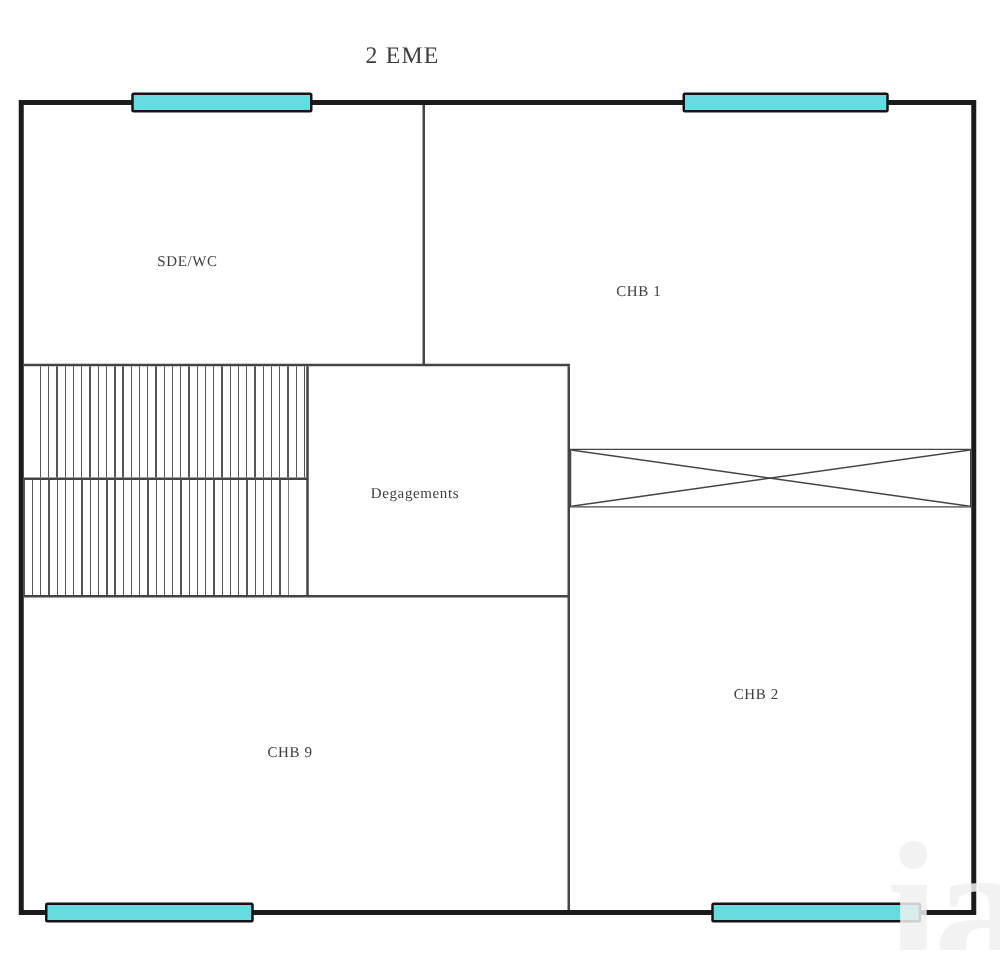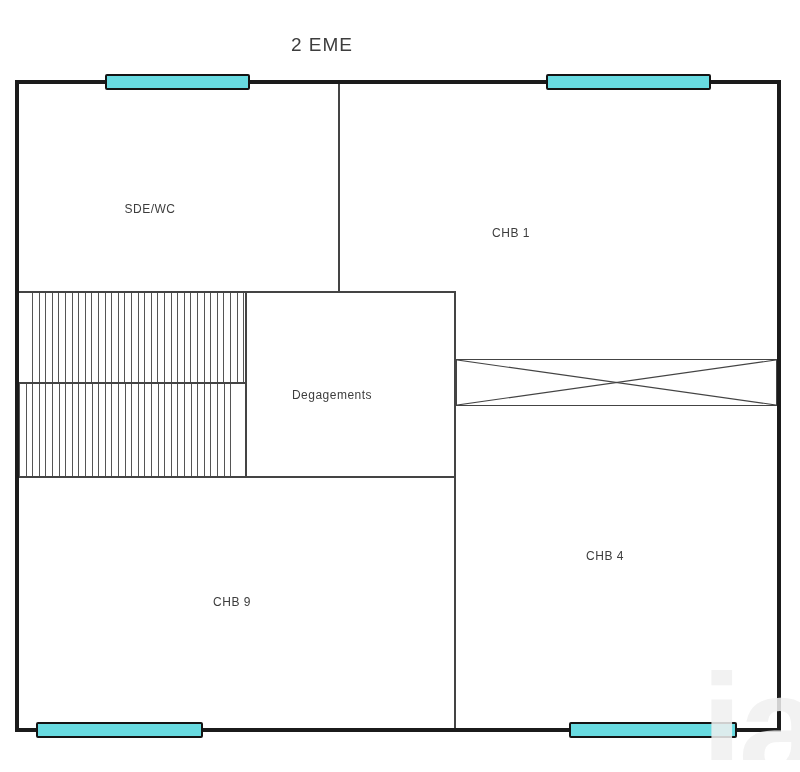--- a/index.html
+++ b/index.html
@@ -1,20 +1,20 @@
 <!DOCTYPE html>
 <html style="--bg: #ffffff; --wall: #1b1b1b; --iwall: #444444; --stair: #555555; --winfill: #68dbe1; --winborder: #141414; --txt: #3d3d3d; --wm: #f0f0f0;"><head>
 <meta charset="utf-8">
 <style>
   html,body{margin:0;padding:0;background:#fff;}
   .canvas{
     position:relative;
     width:800px;height:760px;
     background:var(--bg,#ffffff);
-    font-family:Liberation Sans, sans-serif;
+    font-family:Liberation Serif, serif;
     overflow:hidden;
   }
   .floor-title{
     position:absolute;left:322px;top:45px;
     transform:translate(-50%,-50%);
     font-size:19px;letter-spacing:1px;
     color:var(--txt,#3d3d3d);white-space:nowrap;
   }
   .outer-wall{
     position:absolute;left:15px;top:80px;width:766px;height:652px;
@@ -80,18 +80,18 @@
   </div>
 
   <div class="window" style="left:105px;top:74px;width:145px;"></div>
   <div class="window" style="left:546px;top:74px;width:165px;"></div>
   <div class="window" style="left:36px;top:722px;width:167px;"></div>
   <div class="window" style="left:569px;top:722px;width:168px;"></div>
 
   <div class="room-label" style="left:150px;top:209px;">SDE/WC</div>
   <div class="room-label" style="left:511px;top:209px;margin-top:24px;">CHB 1</div>
   <div class="room-label" style="left:332px;top:395px;text-align:right;">Degagements</div>
-  <div class="room-label" style="left:605px;top:556px;">CHB 4</div>
+  <div class="room-label" style="left:605px;top:556px;">CHB 2</div>
   <div class="room-label" style="left:232px;top:602px;">CHB 9</div>
 
   <div class="watermark">ia</div>
 
 </div>
 
 </body></html>

